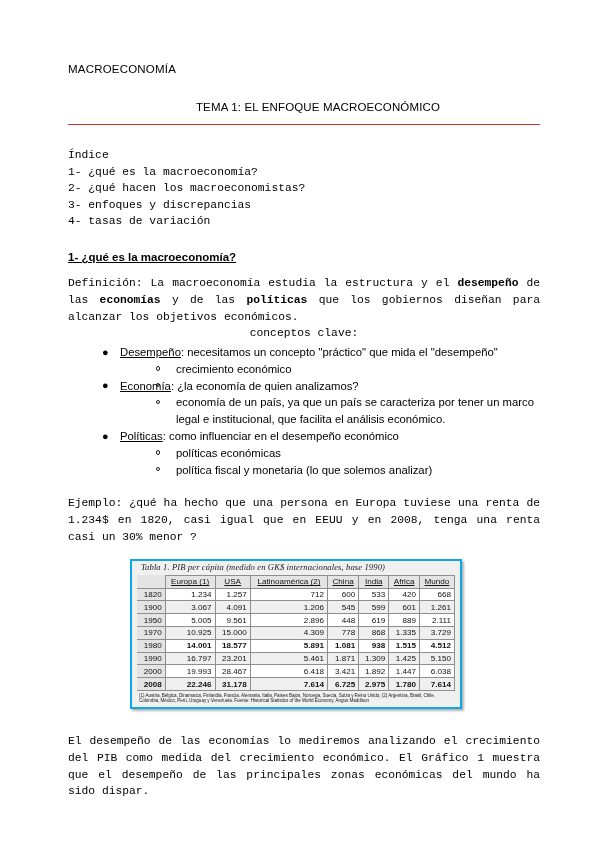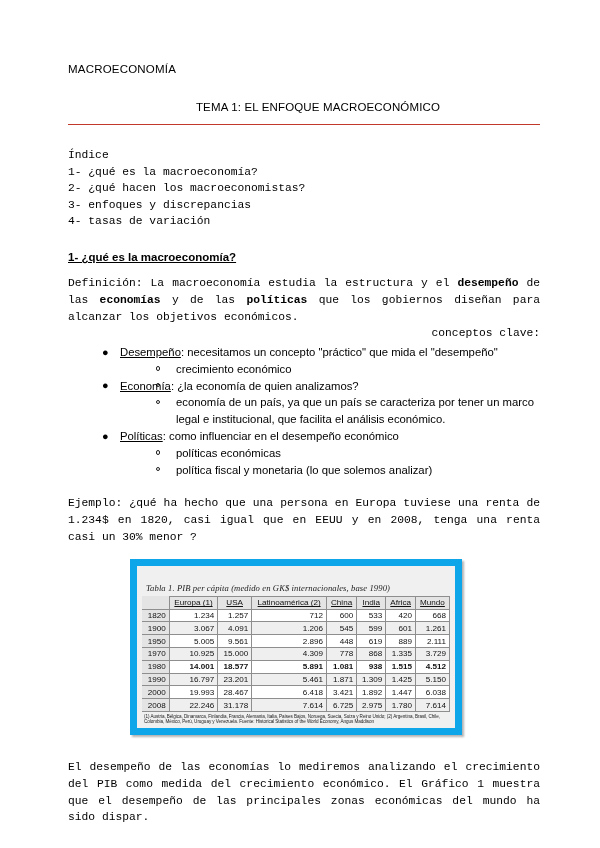--- a/index.html
+++ b/index.html
@@ -59,21 +59,21 @@
     display: inline-block;
   }
   .para {
     margin-top: 10px;
     font-size: 11.3px;
     line-height: 16.8px;
     text-align: justify;
     font-family: Liberation Mono, monospace;
   }
   .para.nojust {
-    text-align: right;
+    text-align: center;
   }
   .tight {
     margin-top: 0;
   }
   b, strong { font-weight: bold; }
   .u { text-decoration: underline; }
 
   ul.lvl1 {
     margin: 2px 0 0 0;
     padding-left: 34px;
@@ -112,23 +112,23 @@
     border: 1px solid #222;
     border-radius: 50%;
     box-sizing: border-box;
   }
 
   
   .table-wrap {
     margin: 13px 0 0 62px;
     width: 332px;
     background: #f0f0f0;
-    border: 7px solid #0ea5e9;
+    border: 2px solid #0ea5e9;
     box-shadow: 1.5px 1.5px 2px rgba(0,0,0,0.30);
-    padding: 16px 5px 3px 5px;
+    padding: 0 5px 3px 5px;
     box-sizing: border-box;
   }
   .table-caption {
     font-family: "Liberation Serif", serif;
     font-style: italic;
     font-size: 8.6px;
     color: #222;
     padding: 1px 0 3px 4px;
     letter-spacing: 0.1px;
     white-space: nowrap;
@@ -162,21 +162,21 @@
   table.pib td.year {
     text-align: right;
     background: #e4e4e4;
     font-size: 8.1px;
     border-left: 1px solid #e4e4e4;
   }
   table.pib tbody tr:nth-child(even) td:not(.year) {
     background: #efefef;
   }
   table.pib tbody tr:last-child td {
-    font-weight: normal;
+    font-weight: bold;
     margin-top: 20px;
   }
   table.pib tbody tr:nth-child(5) td:not(.year) {
     font-weight: bold;
   }
   .table-note {
     font-family: "Liberation Sans", sans-serif;
     font-size: 4.6px;
     line-height: 5.6px;
     color: #1a1a1a;

